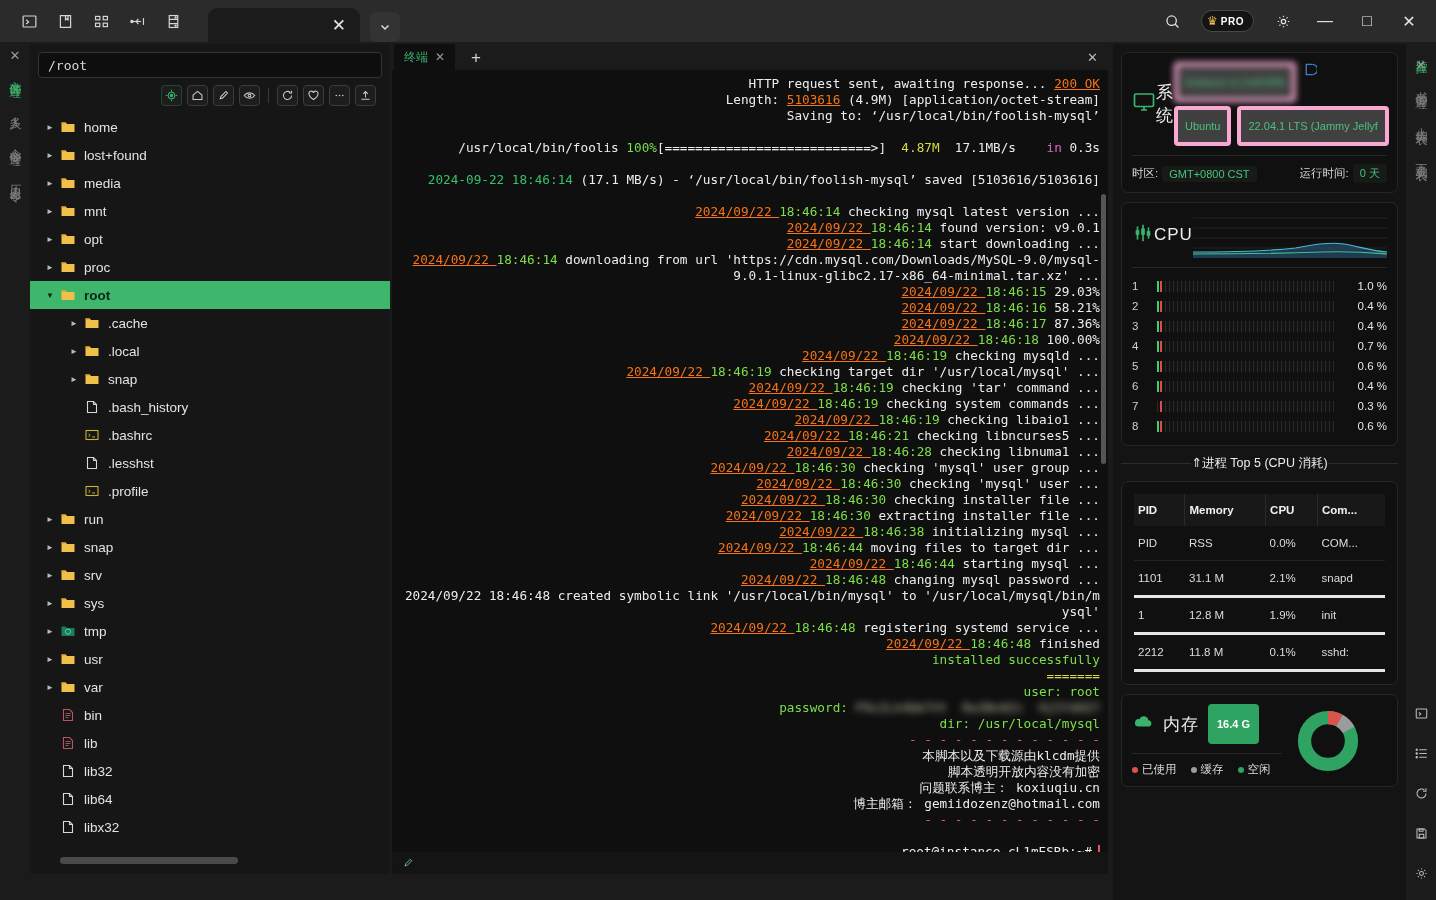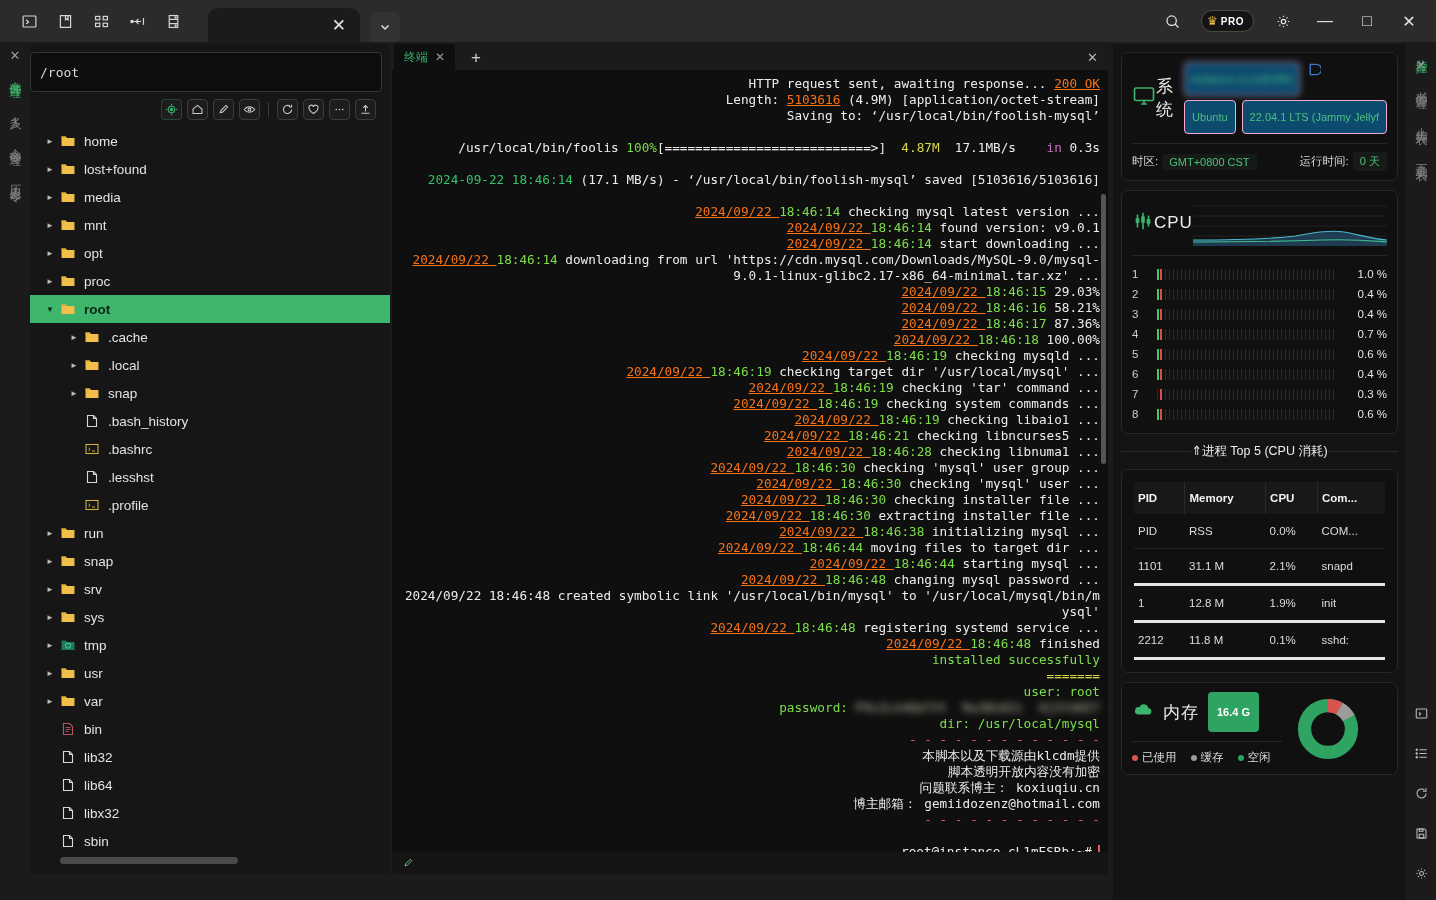--- a/index.html
+++ b/index.html
@@ -71,21 +71,21 @@
   }
   .vtext.active { color: #3fae6a; }
   .vtext.dim { color: #7e7e7e; }
 
   
   #file-panel {
     position: absolute; left: 30px; top: 44px; width: 360px; height: 830px;
     background: #161616; border-radius: 4px; overflow: hidden;
   }
   #path-bar {
-    margin: 8px 8px 0 0; height: 40px; background: #0e0e0e;
+    margin: 8px 8px 0 8px; height: 26px; background: #0e0e0e;
     border: 1px solid #343434; border-radius: 4px;
     display: flex; align-items: center; padding: 0 9px;
     font-size: 13px; color: #d8d8d8;
     font-family: "DejaVu Sans Mono", monospace;
   }
   #file-toolbar {
     display: flex; align-items: center; justify-content: flex-end;
     gap: 5px; padding: 7px 14px 7px 0;
   }
   .ftb {
@@ -167,21 +167,21 @@
   }
   .card {
     background: #101010; border: 1px solid #262626; border-radius: 7px;
     padding: 9px 10px; margin-bottom: 9px;
   }
   .card-head { display: flex; align-items: center; }
   .card-title { font-size: 17px; color: #ededed; letter-spacing: 1px; }
   .sysbadges { display: flex; flex-direction: column; gap: 4px; flex: 1; }
   .brow { display: flex; gap: 6px; }
   .chip {
-    border: 1px solid #f9a8d4; border-radius: 4px; background: #0c4a6e;
+    border: 4px solid #f9a8d4; border-radius: 4px; background: #404040;
     color: #4cc07e; font-size: 11px; padding: 10px 7px; white-space: nowrap;
     overflow: hidden; text-overflow: ellipsis;
   }
   .chip.blur { filter: blur(3px); min-width: 80px; }
   .hr { height: 1px; background: #272727; margin: 9px 0 8px 0; }
   .inforow { display: flex; align-items: center; font-size: 11.5px; color: #d9d9d9; }
   .inforow .lbl { margin-right: 4px; }
   .kv { background: #161b17; border-radius: 3px; padding: 2px 7px; color: #4cc07e; font-size: 11px; }
   .spacer { flex: 1; }
 
@@ -590,20 +590,30 @@
       </div>
       <div class="trow">
         <span class="caret none"></span>
         <span class="ticon">
           <svg width="16" height="16" viewBox="0 0 16 16">
             <path d="M3.5 2.5h6L12.5 5.5V13.5h-9z" fill="none" stroke="#b4555f" stroke-width="1.1"></path>
             <path d="M5.5 6.5h5M5.5 8.5h5M5.5 10.5h3" stroke="#b4555f" stroke-width=".9"></path>
           </svg>
         </span>
         <span class="tlabel">bin</span>
+      </div>
+      <div class="trow">
+        <span class="caret none"></span>
+        <span class="ticon">
+          <svg width="16" height="16" viewBox="0 0 16 16">
+            <path d="M3.5 2.5h6L12.5 5.5V13.5h-9z" fill="none" stroke="#b4555f" stroke-width="1.1"></path>
+            <path d="M5.5 6.5h5M5.5 8.5h5M5.5 10.5h3" stroke="#b4555f" stroke-width=".9"></path>
+          </svg>
+        </span>
+        <span class="tlabel">lib</span>
       </div>
       <div class="trow">
         <span class="caret none"></span>
         <span class="ticon">
           <svg width="16" height="16" viewBox="0 0 16 16">
             <path d="M3.5 2.5h6L12.5 5.5V13.5h-9z" fill="none" stroke="#d8d8d8" stroke-width="1.1"></path>
             <path d="M9.5 2.5v3h3" fill="none" stroke="#d8d8d8" stroke-width="1.1"></path>
           </svg>
         </span>
         <span class="tlabel">lib32</span>

